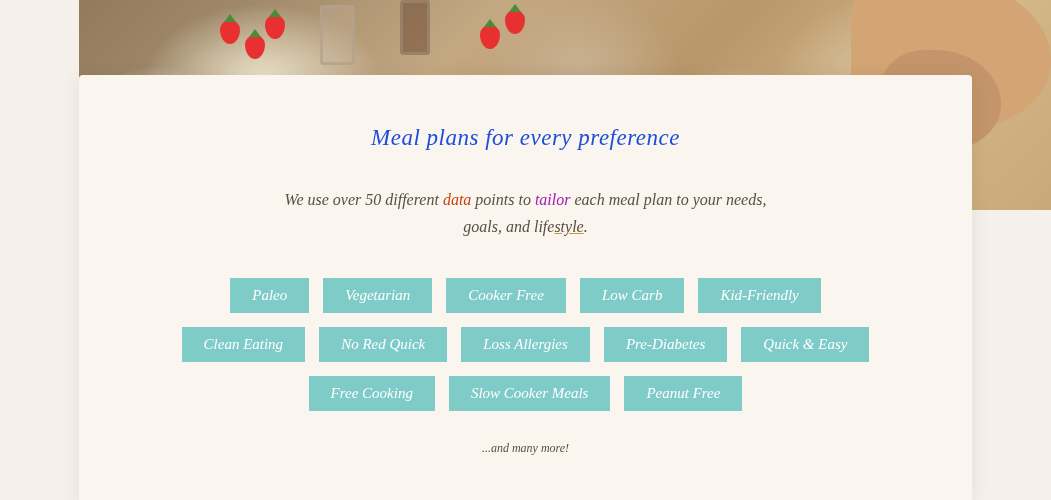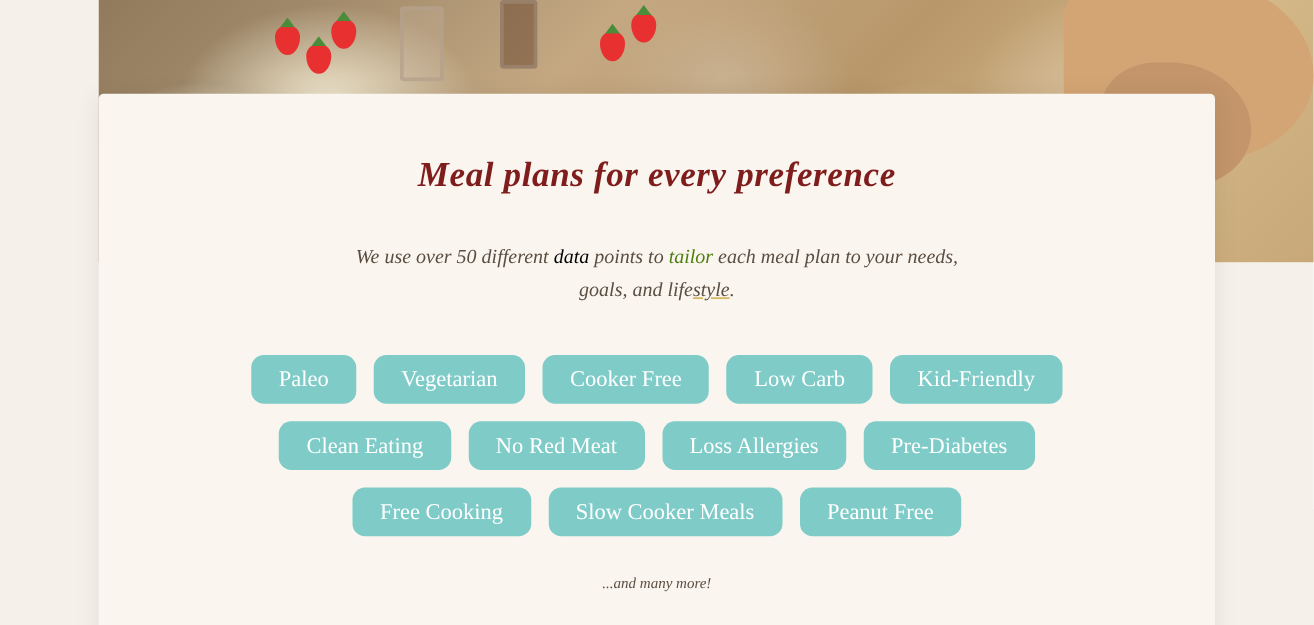--- a/index.html
+++ b/index.html
@@ -68,23 +68,23 @@
       left: 79px;
       width: 893px;
       background: #faf5ef;
       border-radius: 4px;
       padding: 50px 40px 45px;
       text-align: center;
       box-shadow: 0 2px 20px rgba(0,0,0,0.08);
     }
 
     .main-title {
-      font-size: 28px;
-      color: #7f1d1d;
-      font-weight: bold;
+      font-size: 23px;
+      color: #1d4ed8;
+      font-weight: normal;
       letter-spacing: 0.5px;
       margin-bottom: 35px;
       font-style: italic;
     }
 
     .description {
       font-size: 16px;
       color: #5a4e42;
       line-height: 1.7;
       max-width: 760px;
@@ -104,23 +104,24 @@
       display: flex;
       gap: 14px;
       justify-content: center;
       flex-wrap: nowrap;
     }
 
     .tag {
       background: #7ecbc8;
       color: #ffffff;
       padding: 9px 22px;
-      border-radius: 10px;
-      font-size: 18px;
+      border-radius: 0;
+      font-size: 15px;
       font-family: Georgia, serif;
+      font-style: italic;
       white-space: nowrap;
       cursor: pointer;
     }
 
     .and-more {
       font-size: 12px;
       color: #5a4e42;
       font-style: italic;
       margin-top: 5px;
     }
@@ -165,37 +166,38 @@
 
 <div class="left-sidebar"></div>
 
 <div class="right-sidebar"></div>
 
 <div class="main-card">
 
   <h1 class="main-title">Meal plans for every preference</h1>
 
   <p class="description">
-    We use over 50 different <span style="color:#000000;">data</span> points to <span style="color:#4d7c0f;">tailor</span> each meal plan to your needs,<br>
+    We use over 50 different <span style="color:#c2410c;">data</span> points to <span style="color:#a21caf;">tailor</span> each meal plan to your needs,<br>
     goals, and life<span style="text-decoration: underline; text-decoration-color: #c8a020;">style</span>.
   </p>
 
   <div class="tags-container">
     <div class="tags-row">
       <span class="tag">Paleo</span>
       <span class="tag">Vegetarian</span>
       <span class="tag">Cooker Free</span>
       <span class="tag">Low Carb</span>
       <span class="tag">Kid-Friendly</span>
     </div>
     <div class="tags-row">
       <span class="tag">Clean Eating</span>
-      <span class="tag">No Red Meat</span>
+      <span class="tag">No Red Quick</span>
       <span class="tag">Loss Allergies</span>
       <span class="tag">Pre-Diabetes</span>
+      <span class="tag">Quick &amp; Easy</span>
     </div>
     <div class="tags-row">
       <span class="tag">Free Cooking</span>
       <span class="tag">Slow Cooker Meals</span>
       <span class="tag">Peanut Free</span>
     </div>
   </div>
 
   <p class="and-more">...and many more!</p>
 

